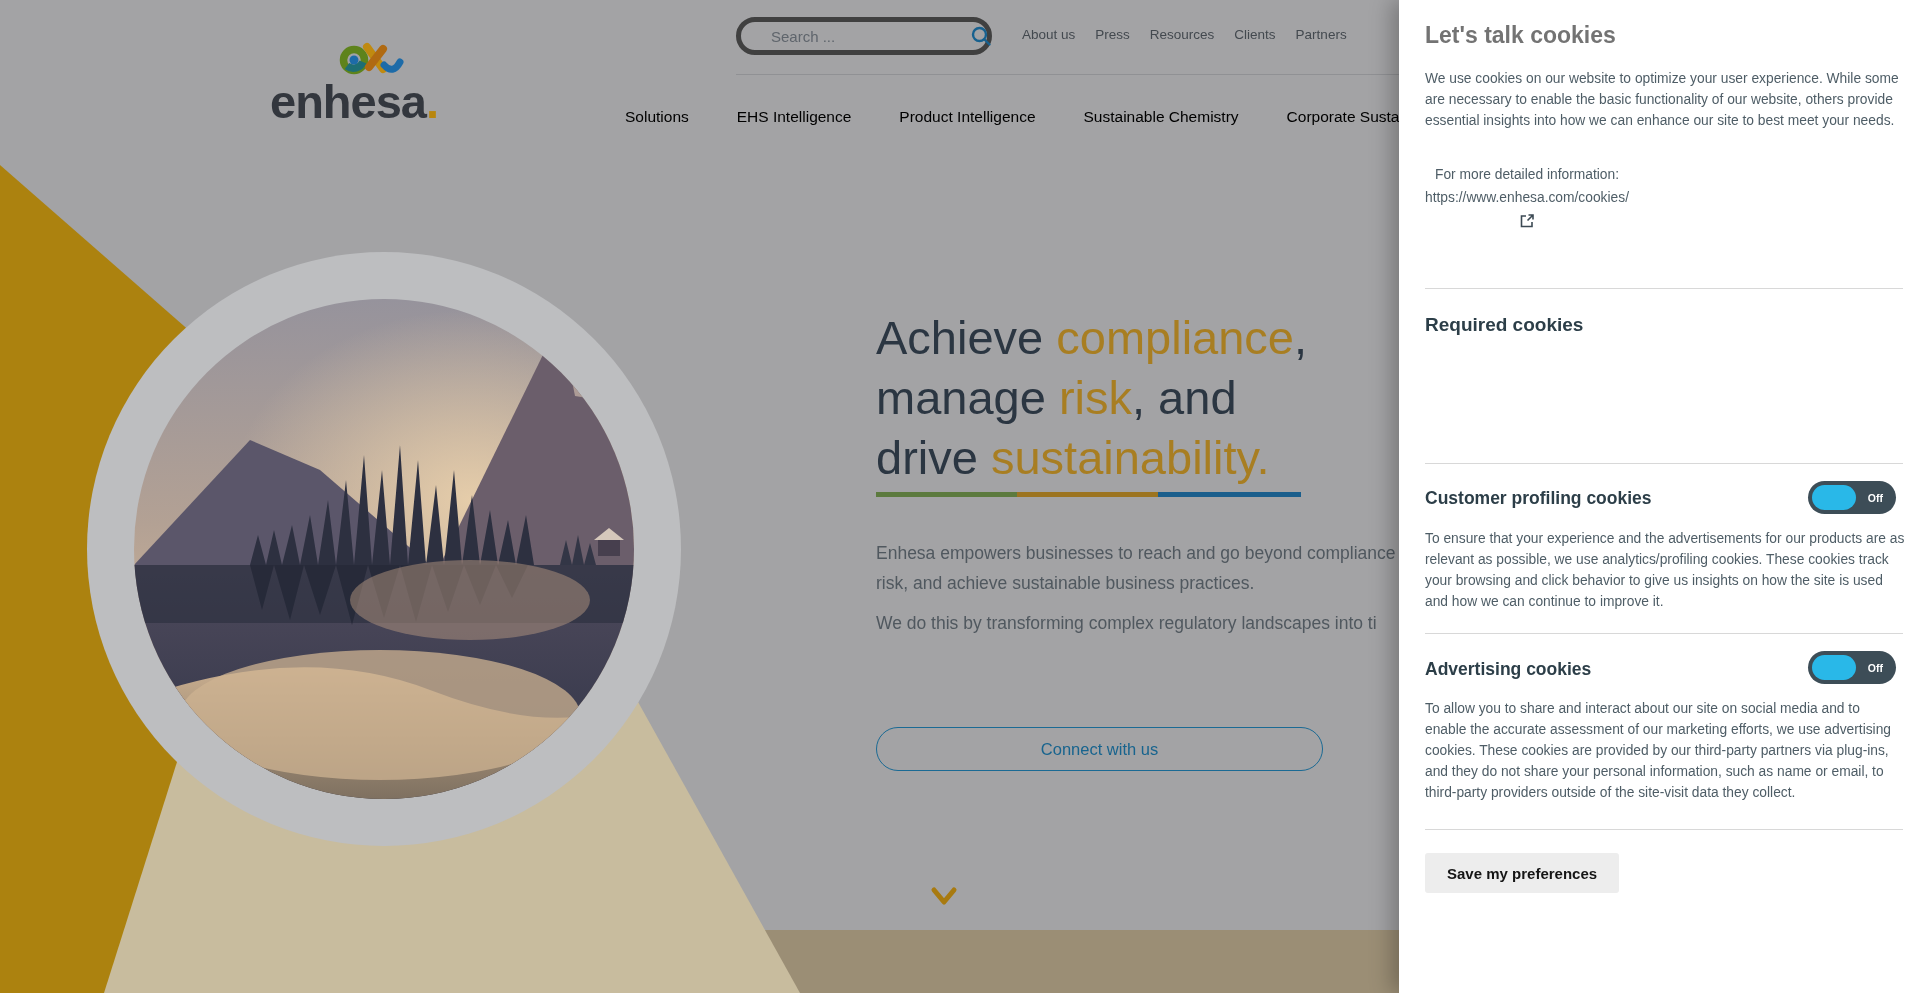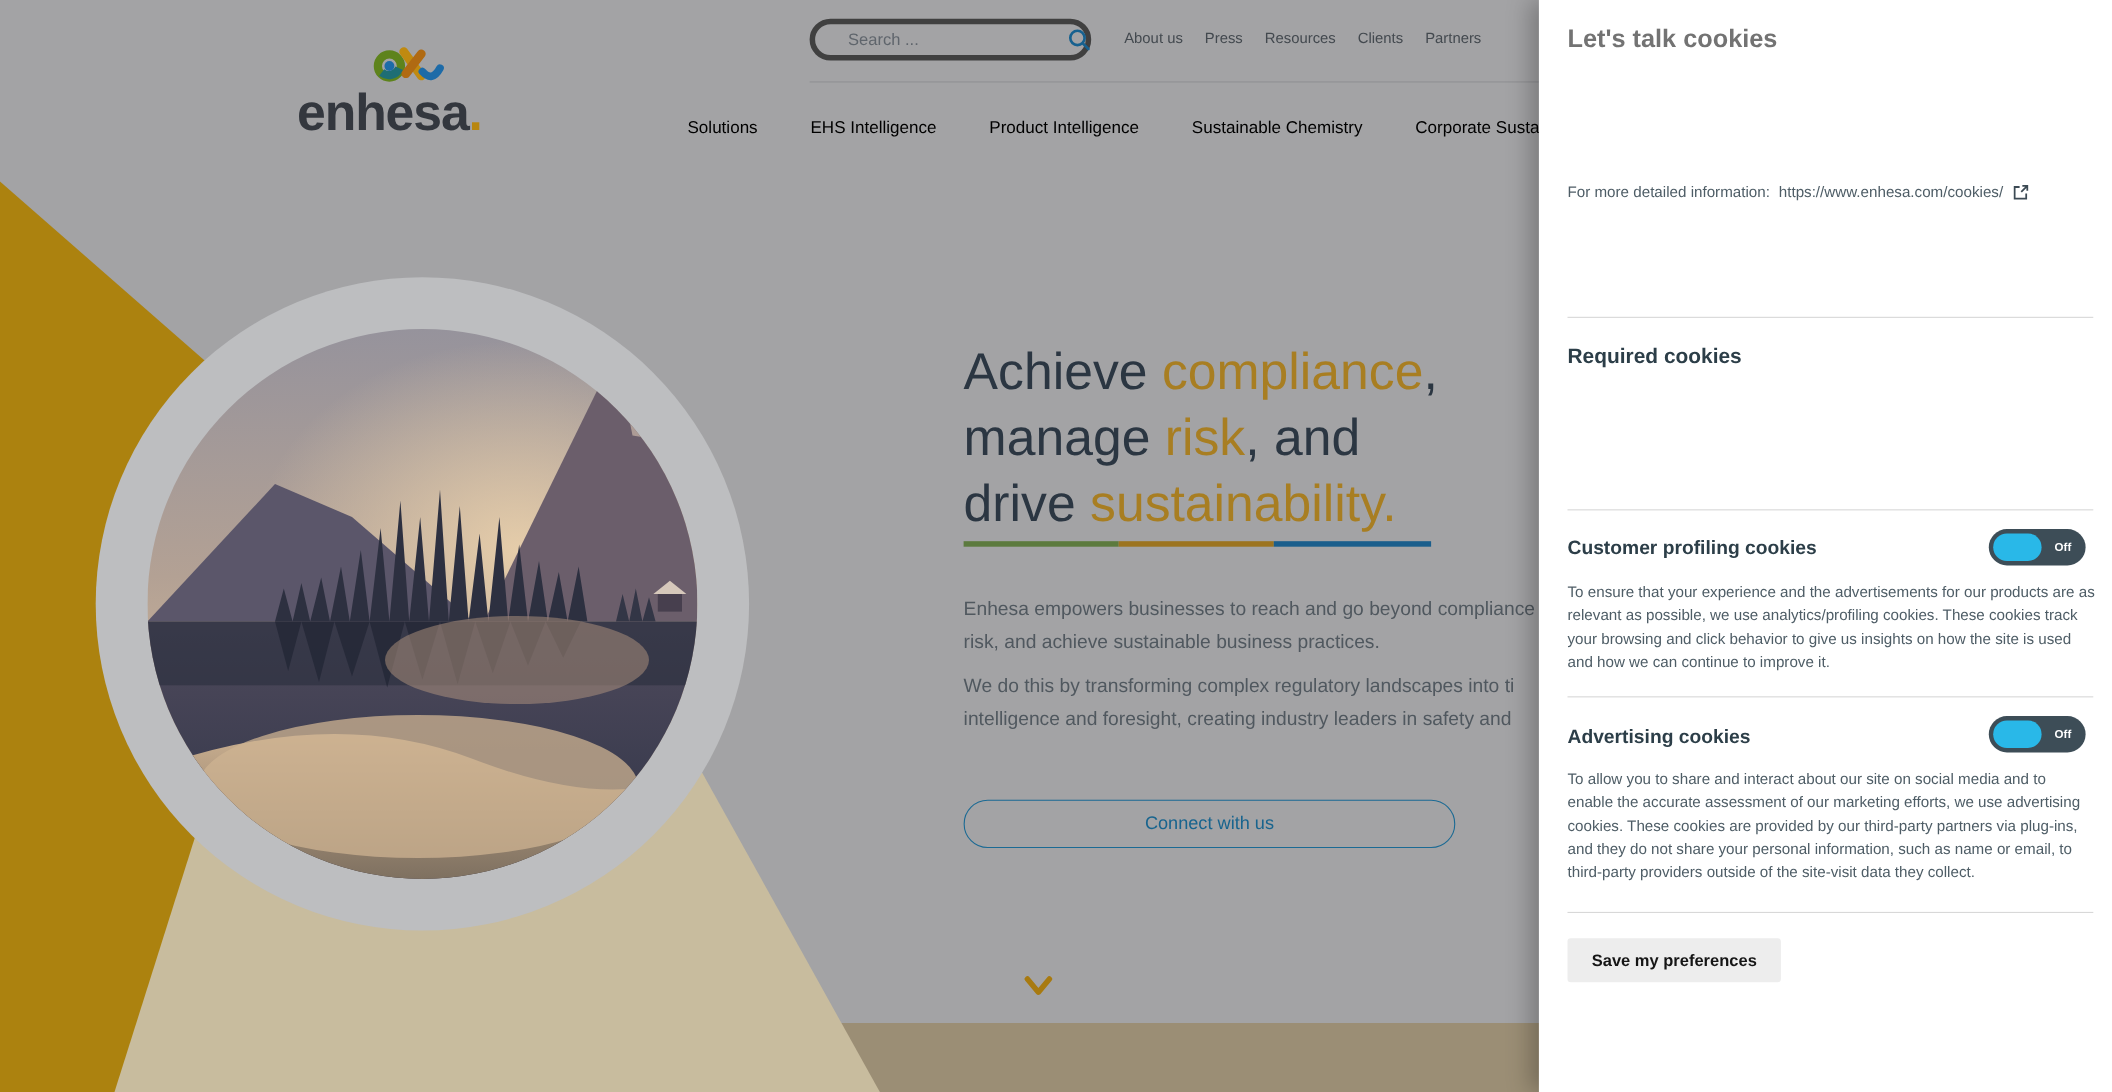--- a/index.html
+++ b/index.html
@@ -48,21 +48,21 @@
     display:flex; align-items:center; justify-content:center; cursor:pointer; }
 
   .scroll-chevron { position:absolute; left:926px; top:884px; width:36px; height:26px; cursor:pointer; }
 
   
   .cookie-panel { position:absolute; left:1399px; top:0; width:521px; height:993px; background:#ffffff;
     box-shadow:-8px 0 20px rgba(0,0,0,0.25); }
   .cp-inner { position:relative; width:100%; height:100%; }
   .cp-title { position:absolute; left:26px; top:22px; font-size:23px; font-weight:700; color:#737373; }
   .cp-intro { position:absolute; left:26px; top:68px; width:478px; font-size:13.8px; line-height:21px; color:#4e5d66; }
-  .cp-info  { position:absolute; left:26px; top:167px; font-size:13.8px; color:#4e5d66; display:flex; align-items:flex-start; gap:8px; }
+  .cp-info  { position:absolute; left:26px; top:167px; font-size:13.8px; color:#4e5d66; display:flex; align-items:center; gap:8px;flex-direction:column; }
   .cp-info a { color:#4e5d66; text-decoration:none; }
   .ext-icon { display:inline-flex; cursor:pointer; }
 
   .cp-btn-row { position:absolute; left:26px; top:205px; display:flex; gap:13px; }
   .cp-btn { height:43px; padding:0 19px; background:#29b4e8; border:none; border-radius:4px; color:#fff;
     font-size:14.5px; font-family:"Liberation Sans",sans-serif; cursor:pointer; }
 
   .cp-divider { position:absolute; left:26px; width:478px; height:1px; background:#d8d8d8; }
   #div1 { top:288px; } #div2 { top:463px; } #div3 { top:633px; } #div4 { top:829px; }
 
@@ -186,32 +186,32 @@
     <i class="u-gold"></i>
     <i class="u-blue"></i>
 </div>
 
 <p class="hero-p" id="hero-p1">
   <span>Enhesa empowers businesses to reach and go beyond compliance</span><br>
   <span>risk, and achieve sustainable business practices.</span>
 </p>
 <p class="hero-p" id="hero-p2">
   <span>We do this by transforming complex regulatory landscapes into ti</span><br>
-  <span>intelligence and foresight, creating industry leaders in safety and</span>
 </p>
 
 <button class="cta-btn">Connect with us</button>
 
 <svg class="scroll-chevron" viewBox="0 0 36 26">
   <polyline points="8,6 18,18 28,6" fill="none" stroke="#a87a10" stroke-width="5" stroke-linecap="round" stroke-linejoin="round"></polyline>
 </svg>
 
 <aside class="cookie-panel">
   <div class="cp-inner">
     <h2 class="cp-title">Let's talk cookies</h2>
+    <p class="cp-intro">We use cookies on our website to optimize your user experience. While some are necessary to enable the basic functionality of our website, others provide essential insights into how we can enhance our site to best meet your needs.</p>
 
     <div class="cp-info">
       <span>For more detailed information:</span>
       <a href="#">https://www.enhesa.com/cookies/</a>
       <span class="ext-icon">
         <svg width="16" height="16" viewBox="0 0 16 16">
           <path d="M13,9 v4.5 h-10.5 v-10.5 h4.5" fill="none" stroke="#3c4a54" stroke-width="1.6"></path>
           <path d="M8.5,7.5 L14,2 M9.5,2 h4.5 v4.5" fill="none" stroke="#3c4a54" stroke-width="1.6"></path>
         </svg>
       </span>

